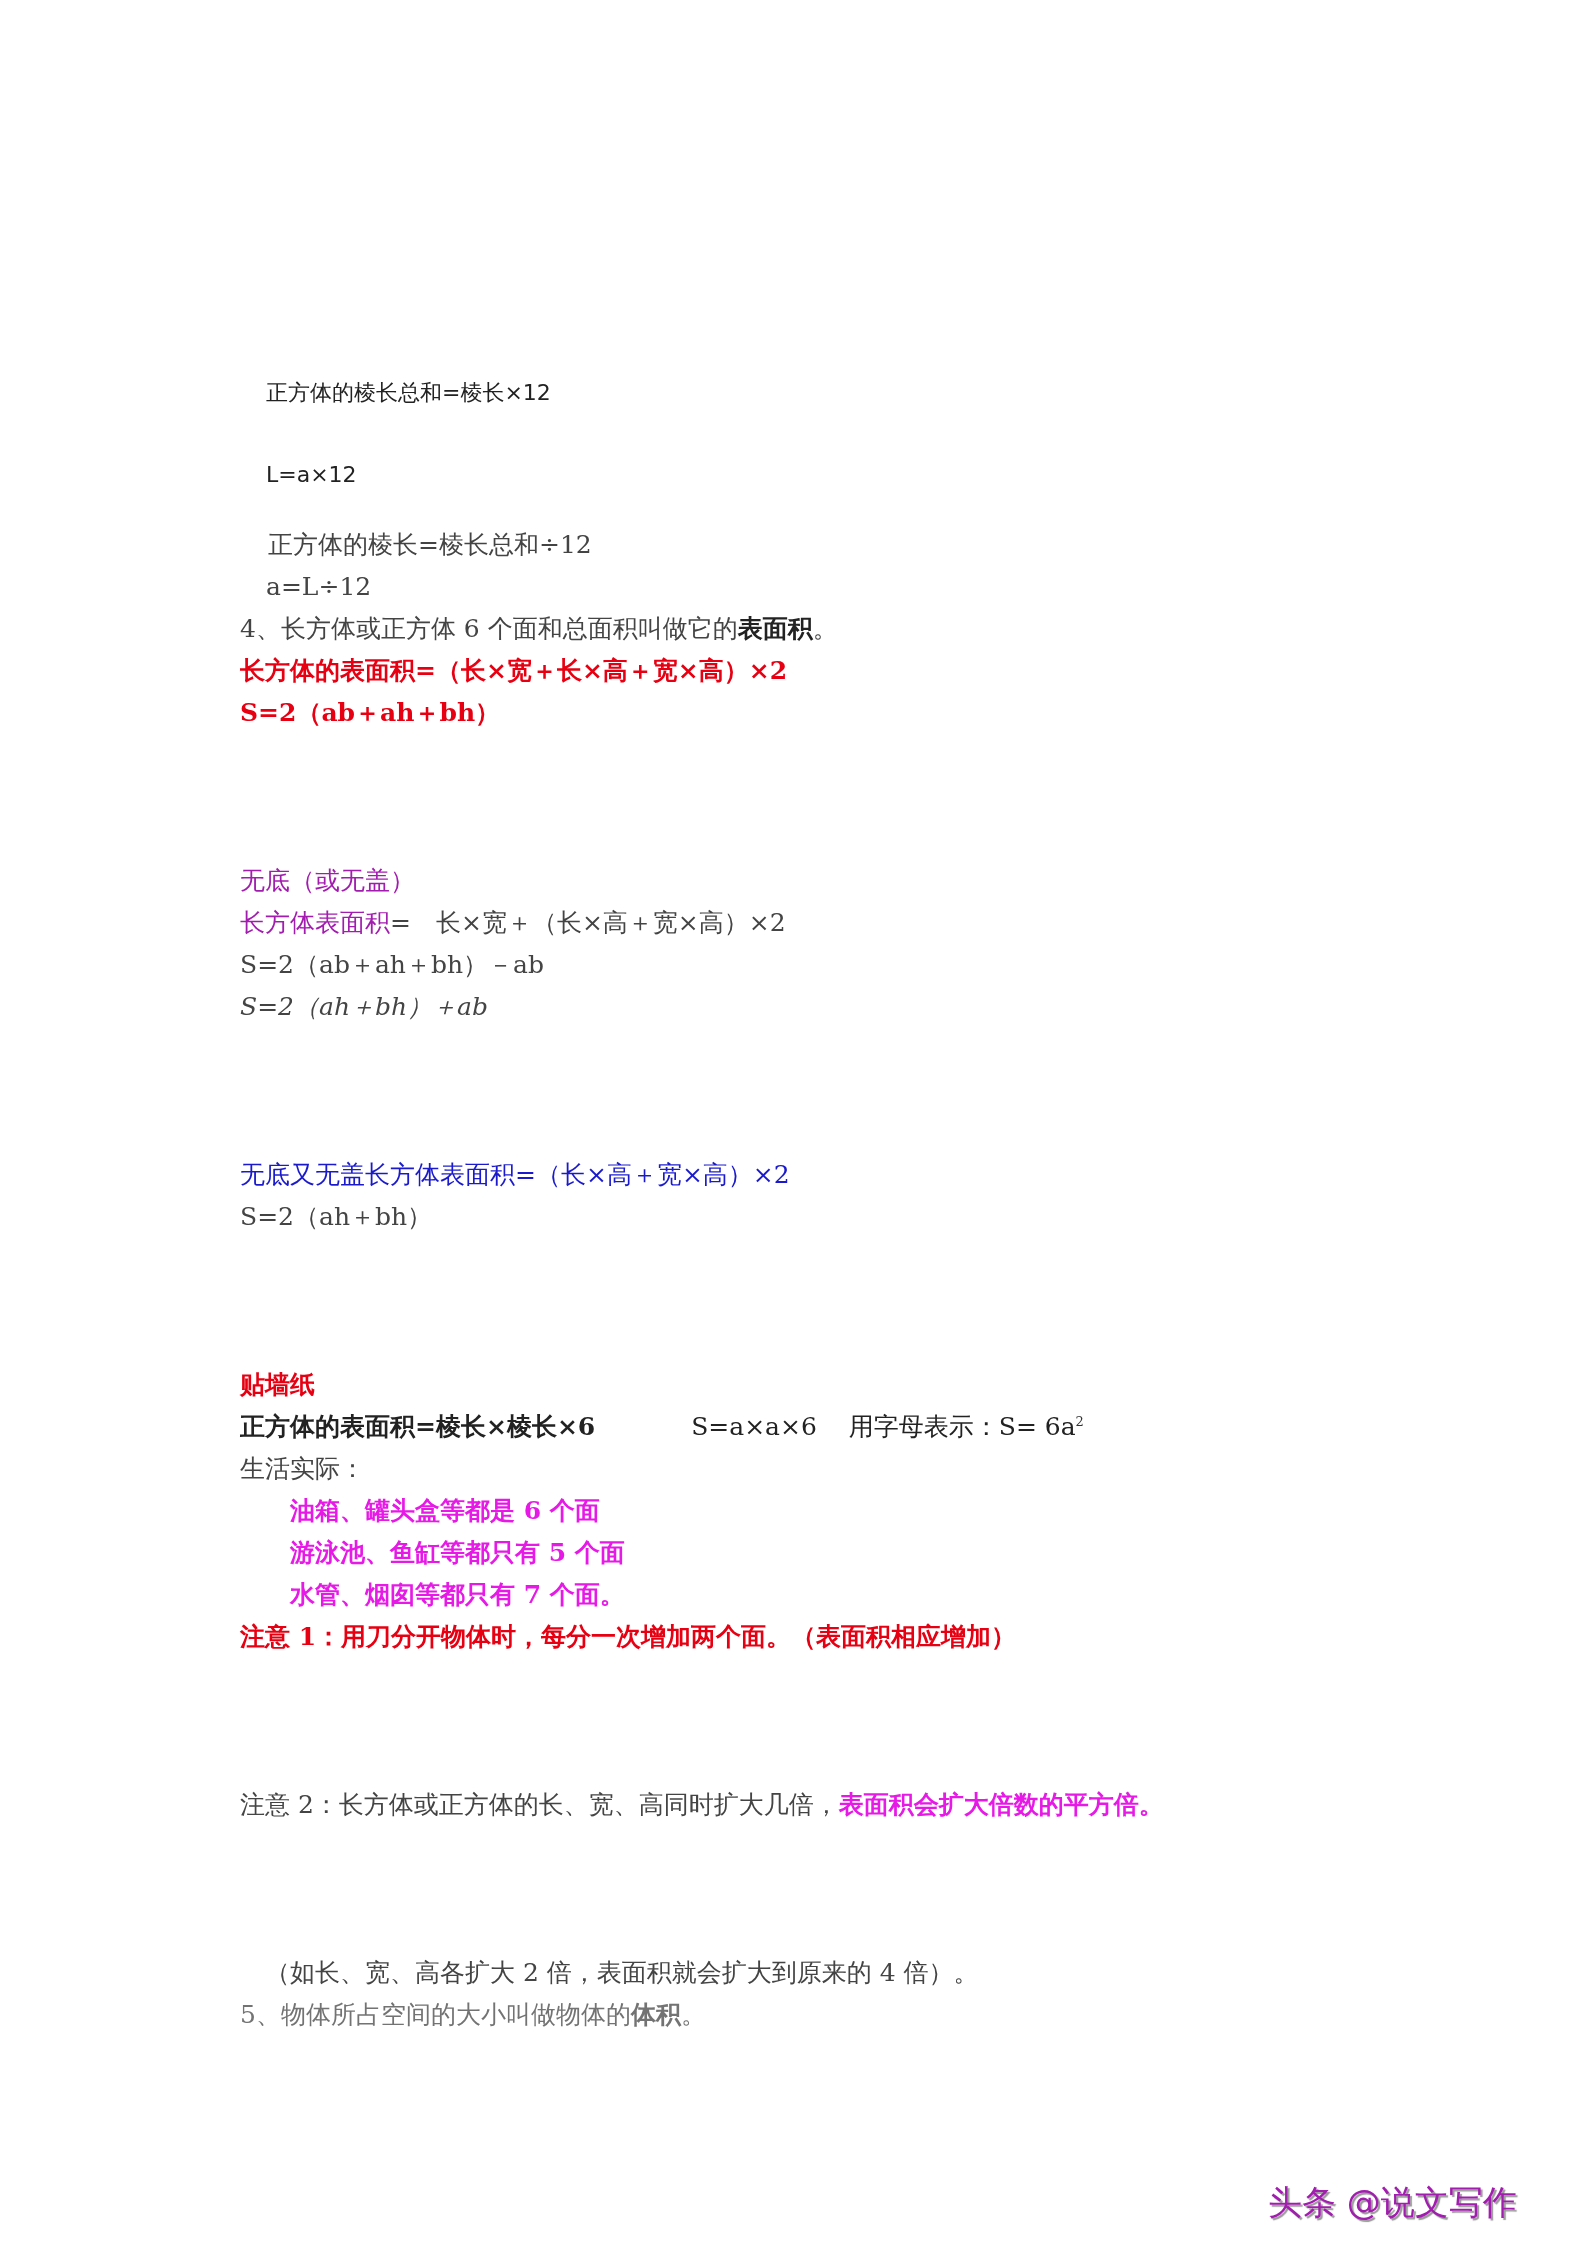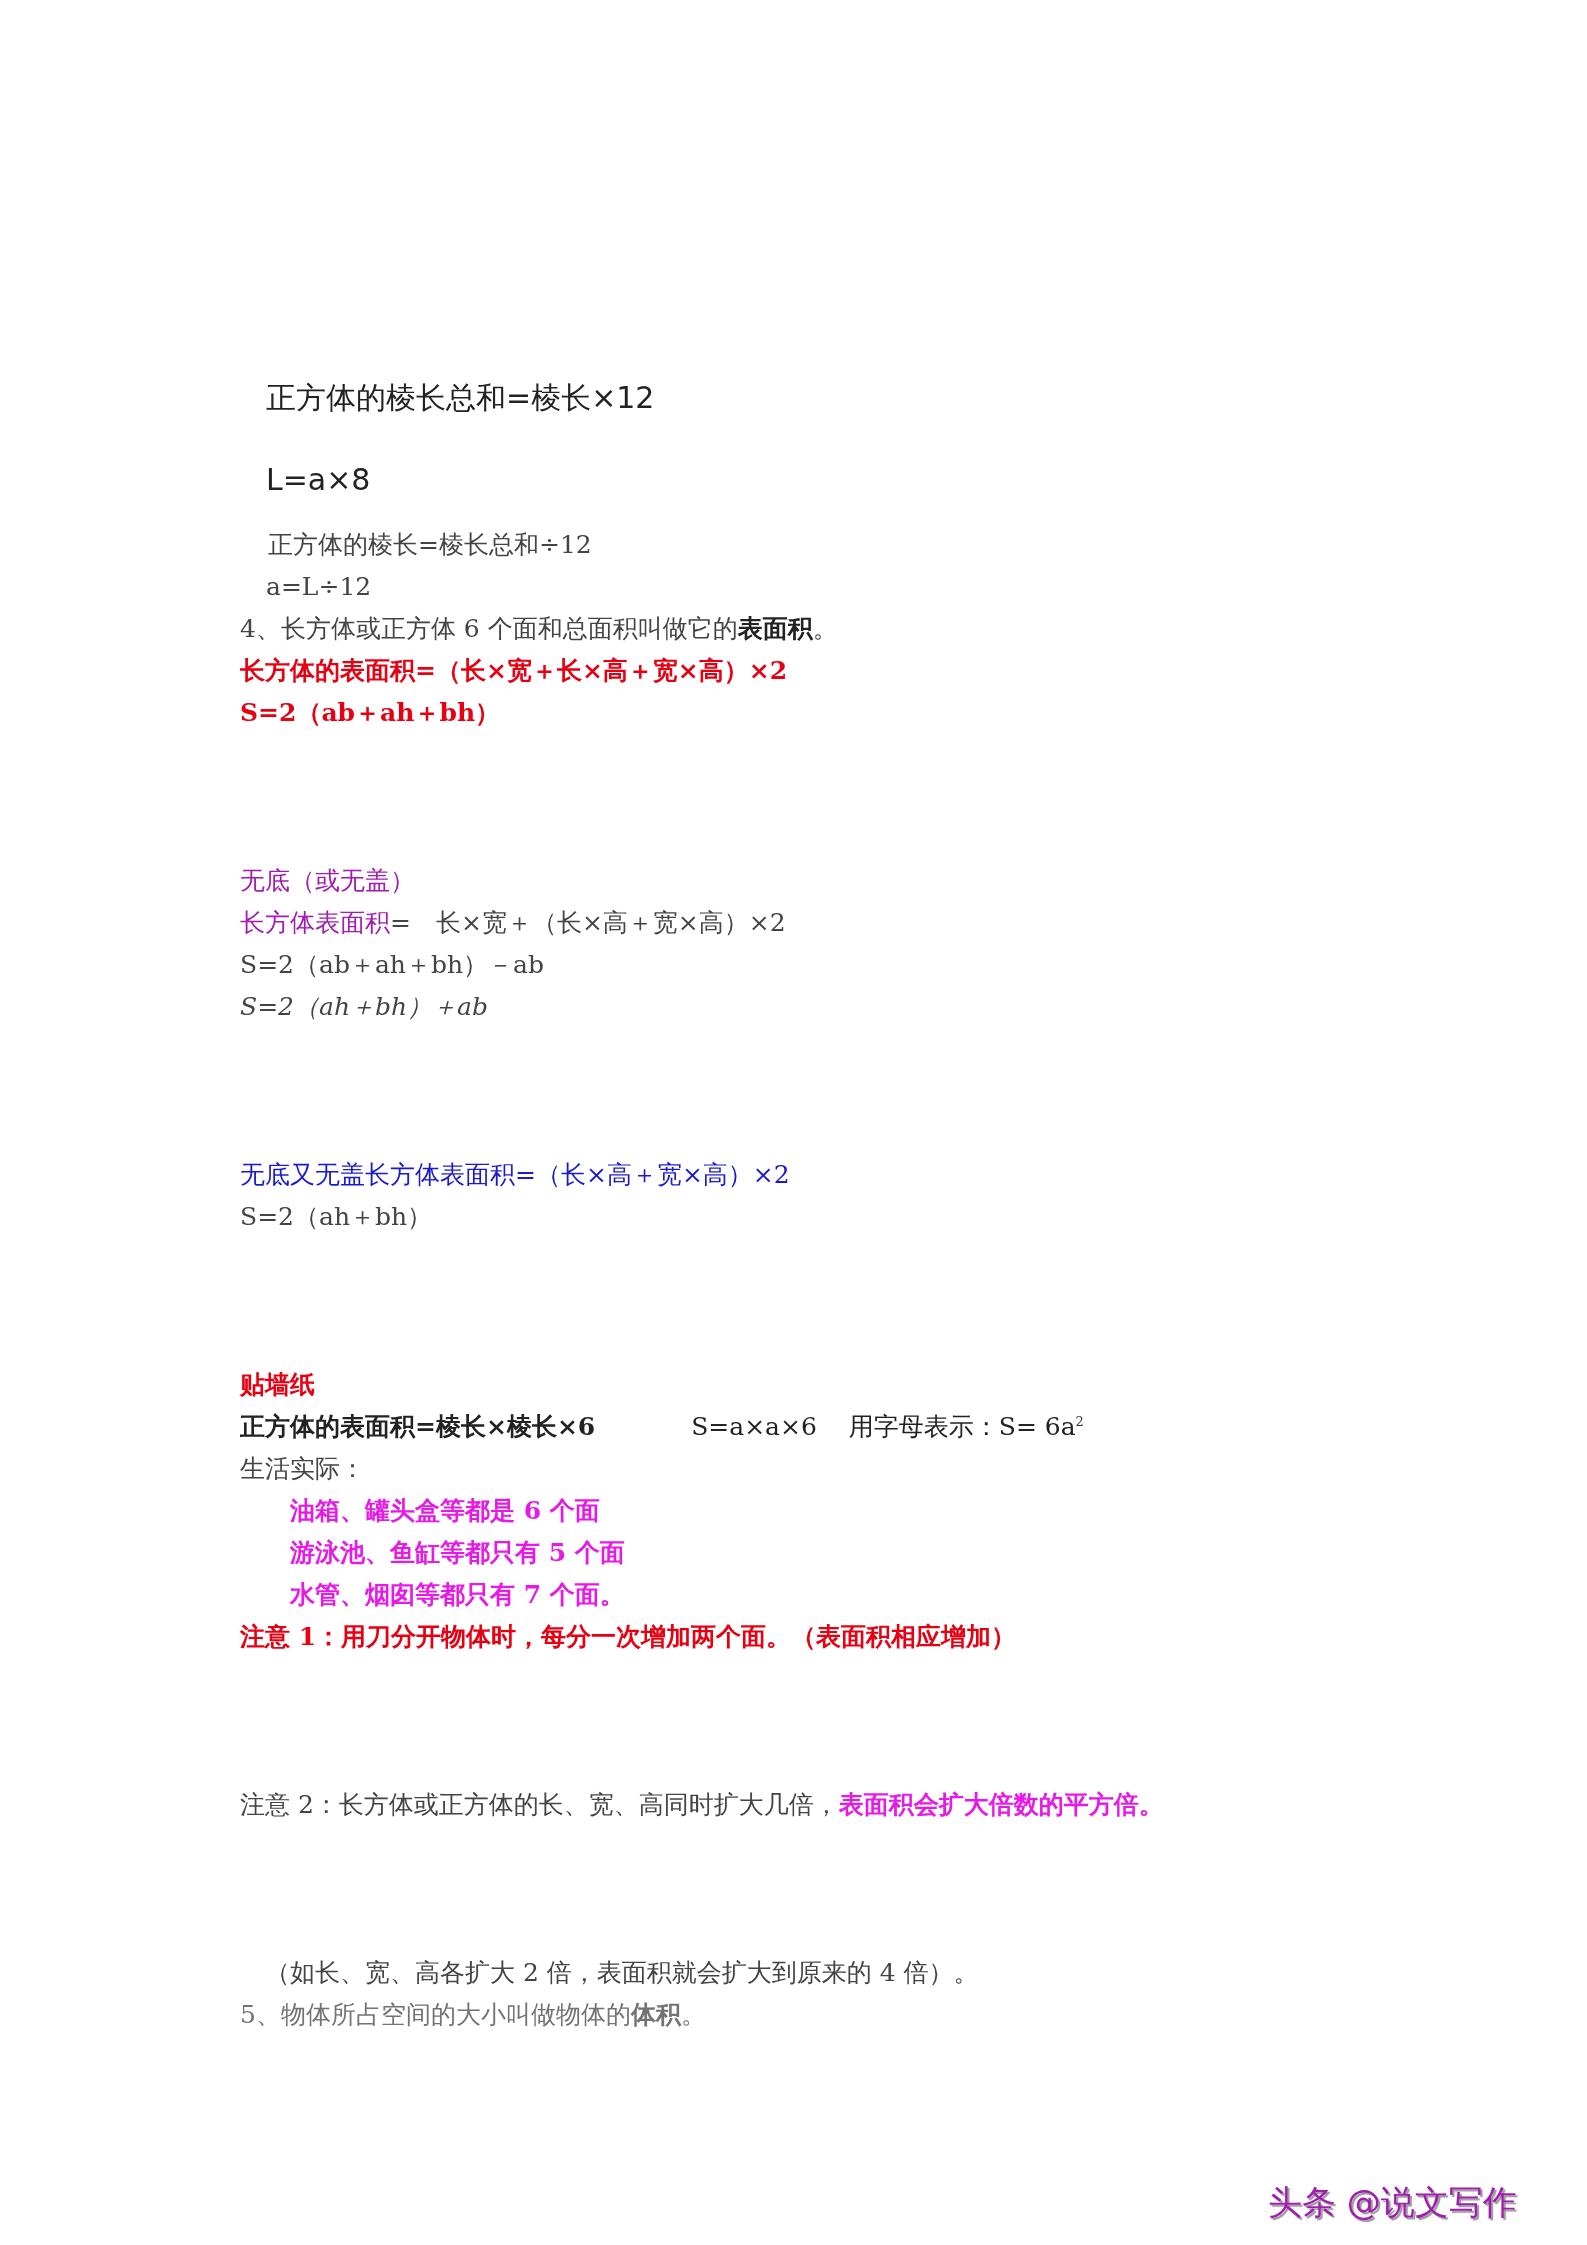--- a/index.html
+++ b/index.html
@@ -2,41 +2,41 @@
 <html><head>
   <meta charset="utf-8">
   <style>
     html, body { margin: 0; padding: 0; background: #ffffff; }
     body {
       width: 1587px; height: 2245px; position: relative; overflow: hidden;
       font-family: "DejaVu Serif", serif; color: #333333;
     }
     .line { position: absolute; left: 240px; white-space: nowrap; font-size: 25px; line-height: 1.2; }
     .sans { font-family: "DejaVu Sans", sans-serif; }
-    .big { font-size: 30px; left: 266px; color: #222; }
+    .big { font-size: 22px; left: 266px; color: #222; }
     .gray { color: #444; }
     .red { color: #737373; }
     .red-bold { color: #e60012; font-weight: bold; }
     .blue { color: #1a1acc; }
     .blue-bold { color: #a21caf; font-weight: normal; }
     .magenta-bold { color: #e619e6; font-weight: bold; }
     .bold { font-weight: bold; }
     .indent { left: 290px; }
     sup { font-size: 13px; }
     .watermark {
       position: absolute; left: 1268px; top: 2180px; font-size: 34px;
       font-family: "DejaVu Sans", sans-serif; color: #a21caf;
       text-shadow: 2px 2px 1px #999;
     }
   </style>
 </head>
 <body>
 
 <div class="line big sans" style="top:380px;">正方体的棱长总和=棱长×12</div>
-<div class="line big sans" style="top:462px;">L=a×8</div>
+<div class="line big sans" style="top:462px;">L=a×12</div>
 <div class="line gray" style="top:530px; left:268px;">正方体的棱长=棱长总和÷12</div>
 <div class="line gray" style="top:572px; left:266px;">a=L÷12</div>
 
 <div class="line gray" style="top:614px;">
   <span>4、长方体或正方体 6 个面和总面积叫做它的</span><span class="bold" style="color:#222">表面积</span><span>。</span>
 </div>
 <div class="line red-bold" style="top:656px;">长方体的表面积=（长×宽＋长×高＋宽×高）×2</div>
 <div class="line red-bold" style="top:698px;">S=2（ab＋ah＋bh）</div>
 
 <div class="line blue-bold" style="top:866px;">无底（或无盖）</div>

